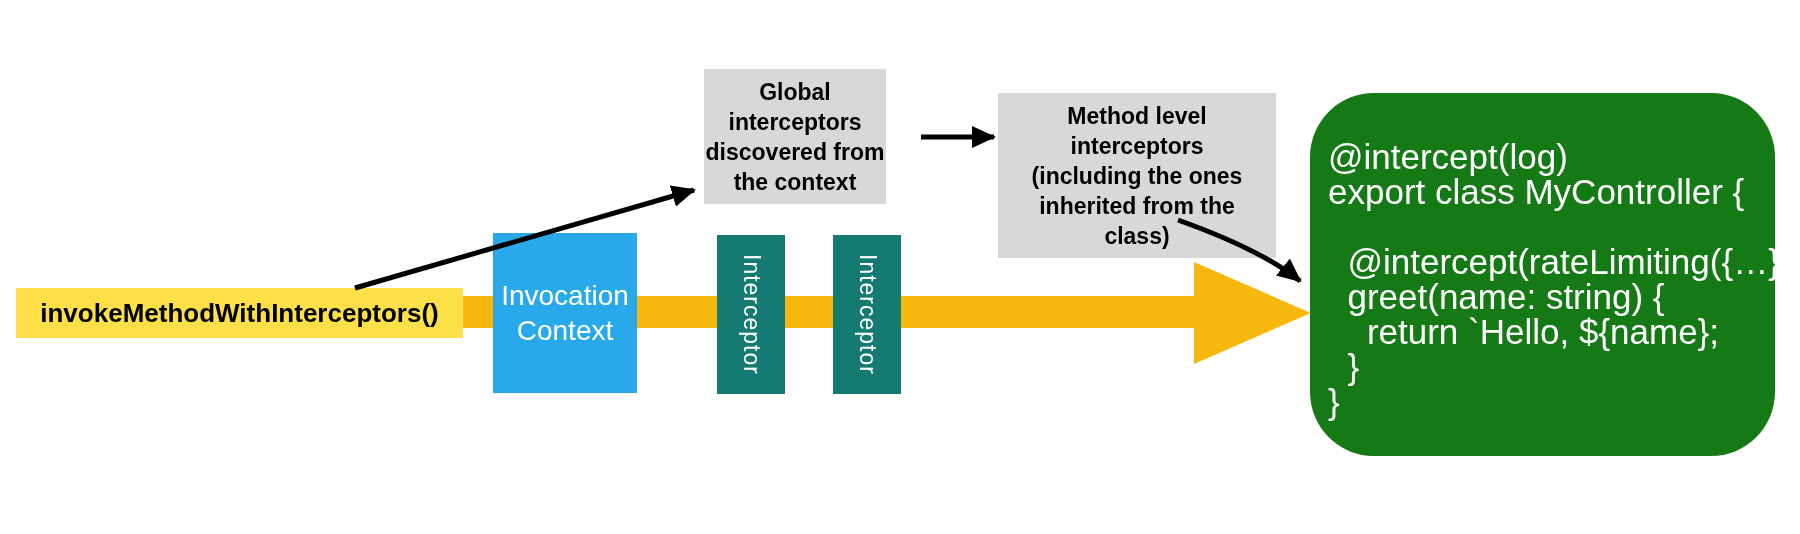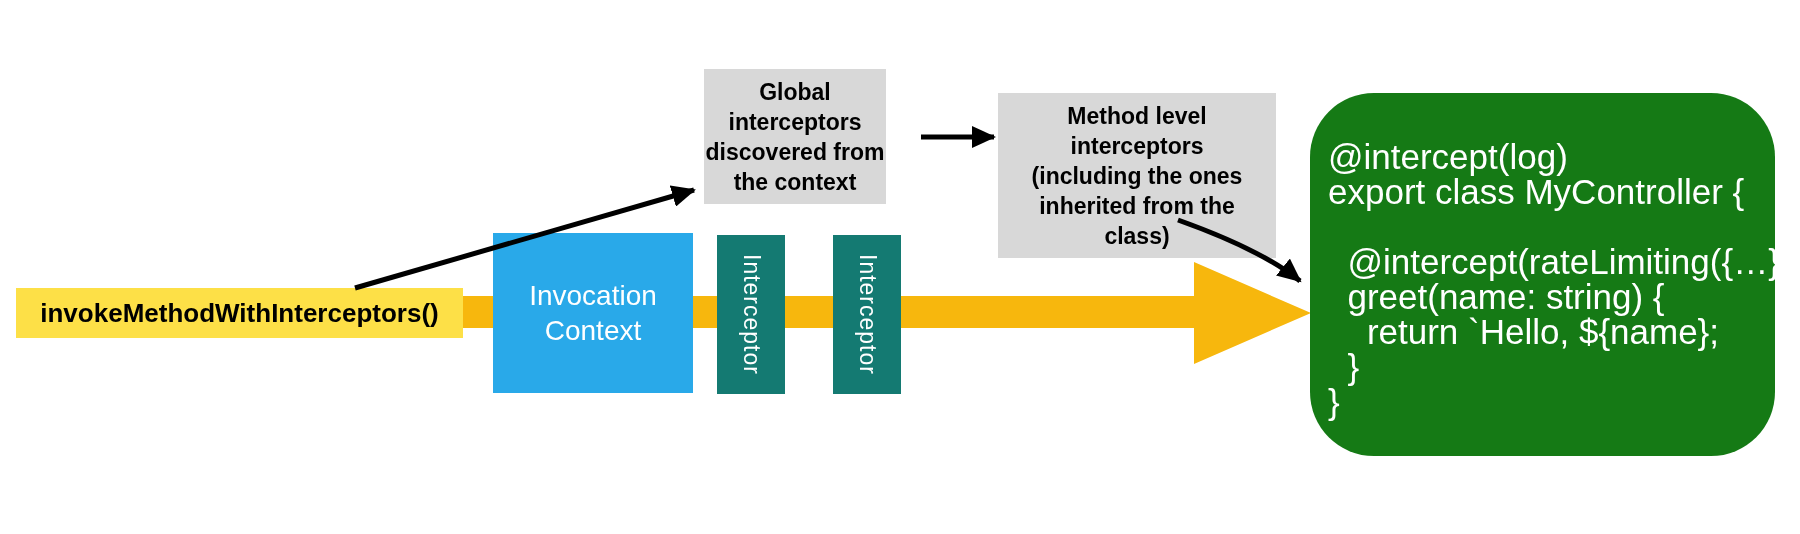--- a/index.html
+++ b/index.html
@@ -13,21 +13,21 @@
   .layer{position:absolute;left:0;top:0;width:1800px;height:534px;}
   .box{position:absolute;display:flex;align-items:center;justify-content:center;box-sizing:border-box;}
   .center-text{white-space:pre-line;text-align:center;}
 
   .invoke-box{
     left:16px;top:288px;width:447px;height:50px;
     background:#fde047;
     color:#000000;font-weight:bold;font-size:26px;
   }
   .blue-box{
-    left:493px;top:233px;width:200px;height:160px;
+    left:493px;top:233px;width:144px;height:160px;
     background:#29A9E9;
     color:#ffffff;font-size:28px;line-height:35px;
   }
   .teal-box{
     top:235px;width:68px;height:159px;
     background:#147A72;
     color:#ffffff;font-size:23px;
   }
   .teal-box .vtext{writing-mode:vertical-rl;letter-spacing:1px;}
   .teal-1{left:717px;}

